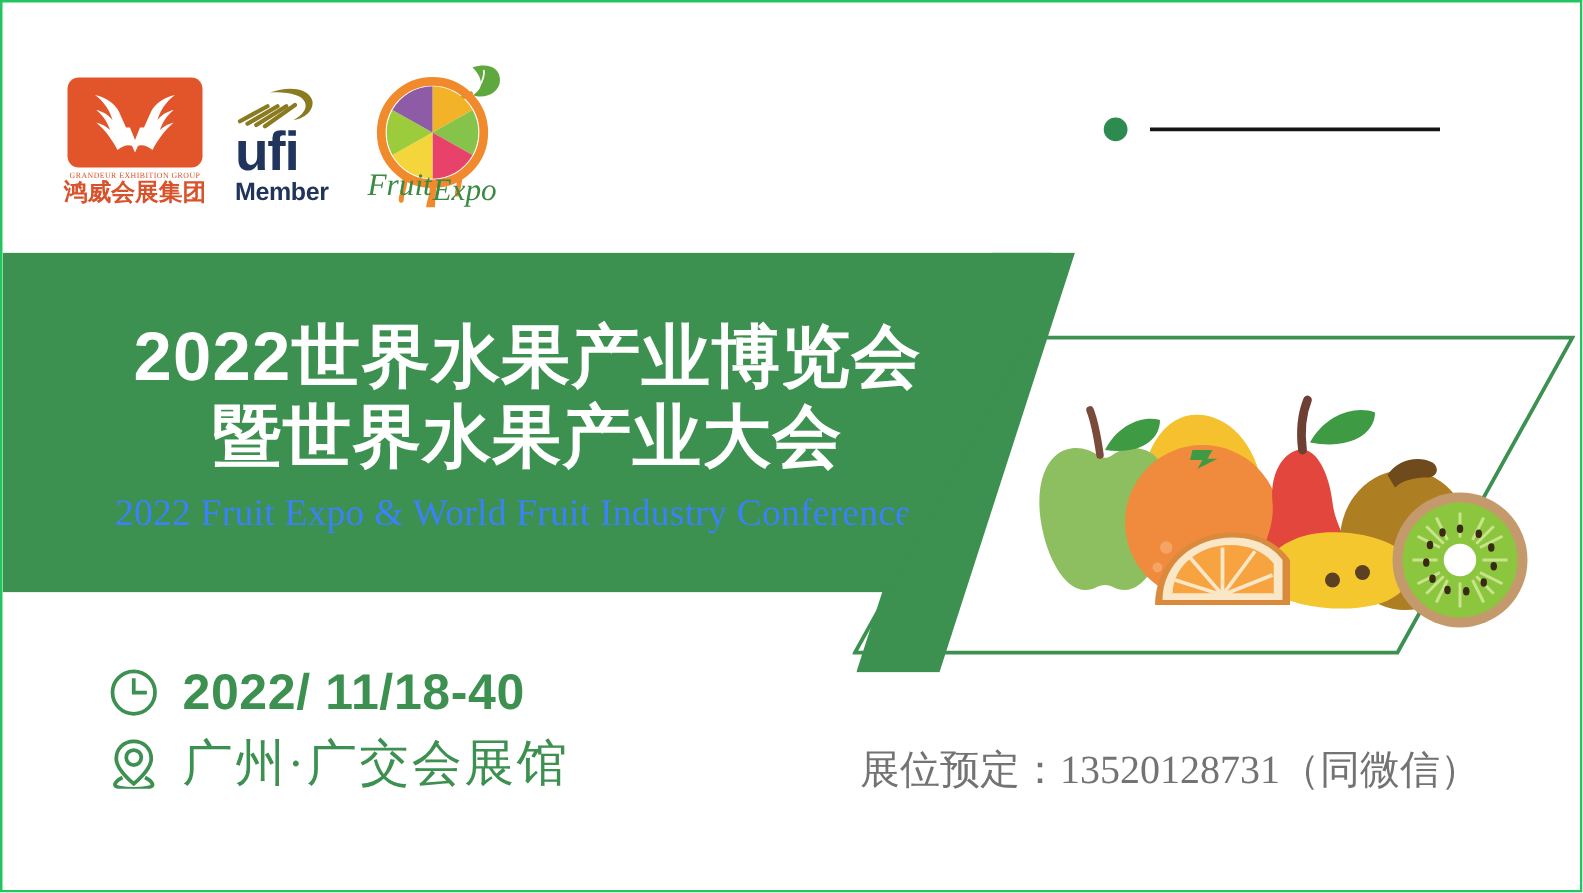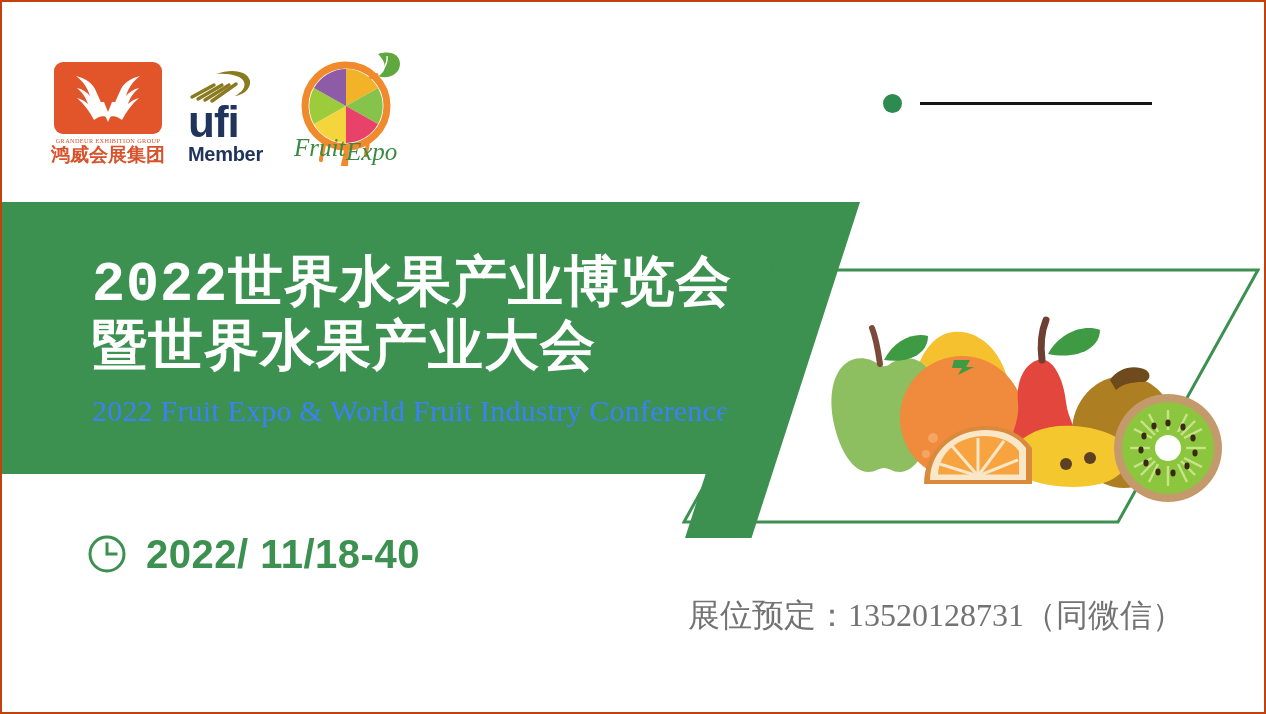--- a/index.html
+++ b/index.html
@@ -9,21 +9,21 @@
   }
   body {
     font-family: "Liberation Sans", sans-serif;
   }
   .poster {
     position: relative;
     width: 1266px;
     height: 714px;
     background: #ffffff;
     box-sizing: border-box;
-    border: 2px solid #c2410c;
+    border: 2px solid #22c55e;
     overflow: hidden;
   }
 
   
   .logo-bar {
     position: absolute;
     left: 44px;
     top: 44px;
     height: 120px;
     display: flex;
@@ -115,26 +115,27 @@
     clip-path: polygon(0 0, 100% 0, 84% 100%, 0 100%);
   }
   .band-text {
     position: absolute;
     left: 90px;
     top: 252px;
     width: 660px;
   }
   .title-cn-1, .title-cn-2 {
     color: #ffffff;
-    font-family: Liberation Mono, monospace;
+    font-family: Liberation Sans, sans-serif;
     font-size: 55px;
     font-weight: bold;
     line-height: 1.16;
     letter-spacing: 1px;
     white-space: nowrap;
+    text-align: center;
   }
   .title-en {
     color: #3b82f6;
     font-family: Liberation Serif, serif;
     font-size: 30px;
     letter-spacing: 0.2px;
     margin-top: 12px;
     white-space: nowrap;
   }
 
@@ -391,17 +392,27 @@
   <div class="info-block">
     <div class="info-row">
       <span class="info-icon">
         <svg width="42" height="42" viewBox="0 0 42 42">
           <circle cx="21" cy="21" r="17" fill="none" stroke="#3C9050" stroke-width="3"></circle>
           <path d="M21 11 L21 21 L30 21" fill="none" stroke="#3C9050" stroke-width="3" stroke-linecap="square"></path>
         </svg>
       </span>
       <span class="info-date">2022/ 11/18-40</span>
     </div>
+    <div class="info-row">
+      <span class="info-icon">
+        <svg width="42" height="42" viewBox="0 0 42 42">
+          <path d="M21 4 C13 4 7 10 7 18 C7 27 21 38 21 38 C21 38 35 27 35 18 C35 10 29 4 21 4 Z" fill="none" stroke="#3C9050" stroke-width="3"></path>
+          <circle cx="21" cy="17" r="6" fill="none" stroke="#3C9050" stroke-width="3"></circle>
+          <path d="M12 33 C8 35 6 37 6 39 C6 41 13 42 21 42 C29 42 36 41 36 39 C36 37 34 35 30 33" fill="none" stroke="#3C9050" stroke-width="3"></path>
+        </svg>
+      </span>
+      <span class="info-place">广州·广交会展馆</span>
+    </div>
   </div>
 
   <div class="booking">展位预定：13520128731（同微信）</div>
 
 </div>
 
 </body></html>

